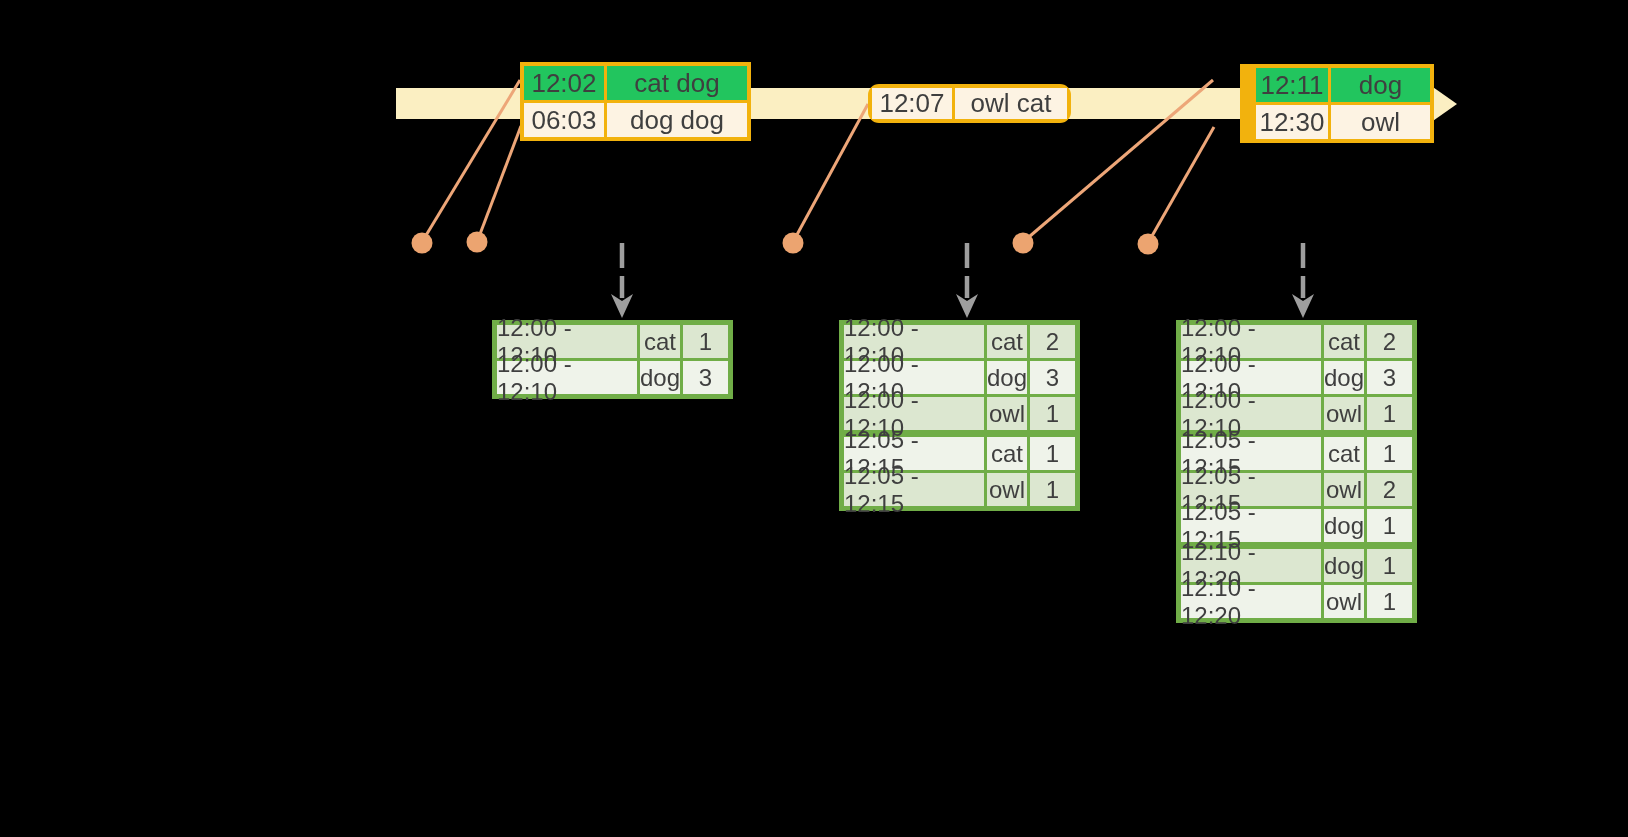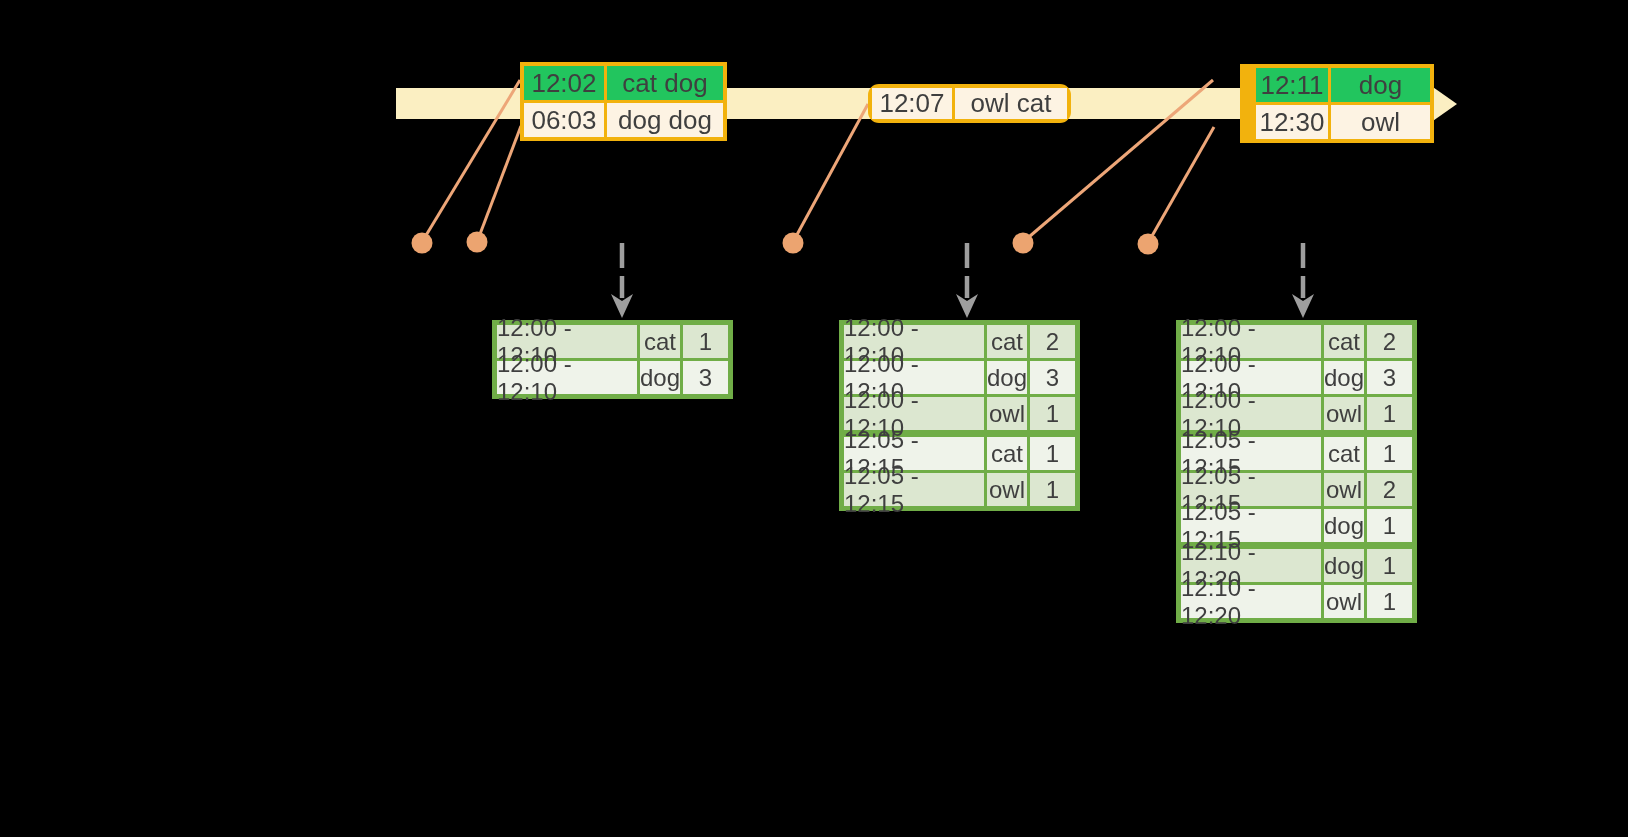--- a/index.html
+++ b/index.html
@@ -17,21 +17,21 @@
   
   .event-table{position:absolute;background:#F2B20D;padding:4px;display:flex;flex-direction:column;gap:3px;box-sizing:border-box;}
   .event-row{display:flex;gap:3px;height:34px;}
   #events-b .event-row{height:31px;}
   .event-cell{display:flex;align-items:center;justify-content:center;color:#3f3f3f;font-size:26px;}
   .event-table .tone-dark{background:#22c55e;}
   .event-table .tone-light{background:#FDF3E3;}
   #events-a{left:520px;top:62px;}
   #events-b{left:868px;top:84px;border-radius:11px;}
   #events-c{left:1240px;top:64px;padding-left:16px;}
-  #events-a .cell-time{width:80px;}  #events-a .cell-words{width:116px;}
+  #events-a .cell-time{width:80px;}  #events-a .cell-words{width:140px;}
   #events-b .cell-time{width:80px;}  #events-b .cell-words{width:112px;}
   #events-c .cell-time{width:72px;}  #events-c .cell-words{width:99px;}
   
   .result-table{position:absolute;background:#70AD47;padding:5px;display:flex;flex-direction:column;gap:3px;box-sizing:border-box;}
   .result-row{display:flex;gap:3px;height:33px;}
   .result-row.group-start{margin-top:4px;}
   .result-cell{display:flex;align-items:center;justify-content:center;color:#3f3f3f;font-size:24px;}
   .result-table .tone-dark{background:#DCE7D0;}
   .result-table .tone-light{background:#EFF3EA;}
   .cell-window{width:140px;}

